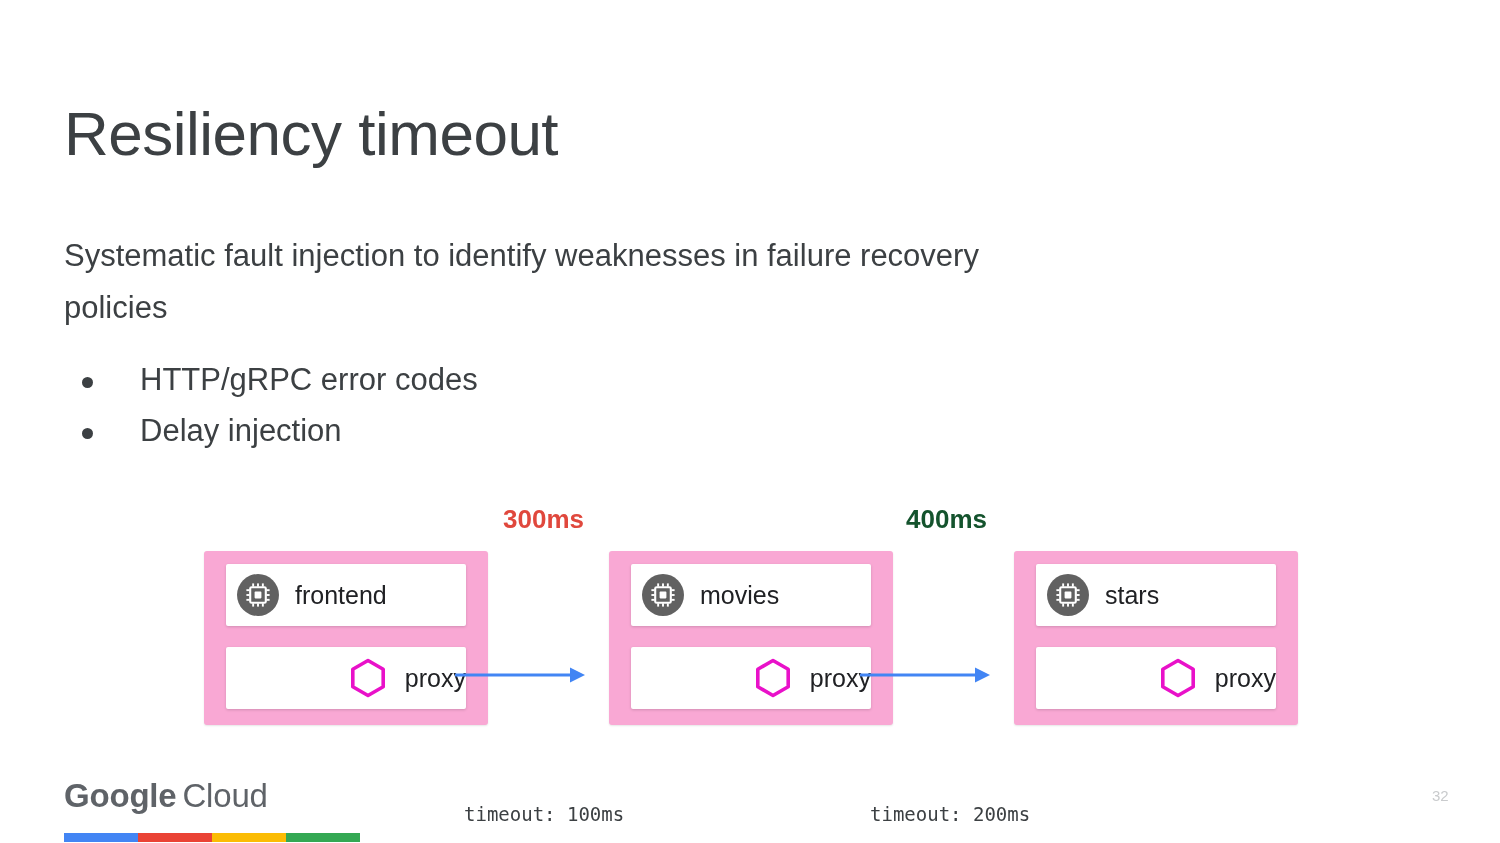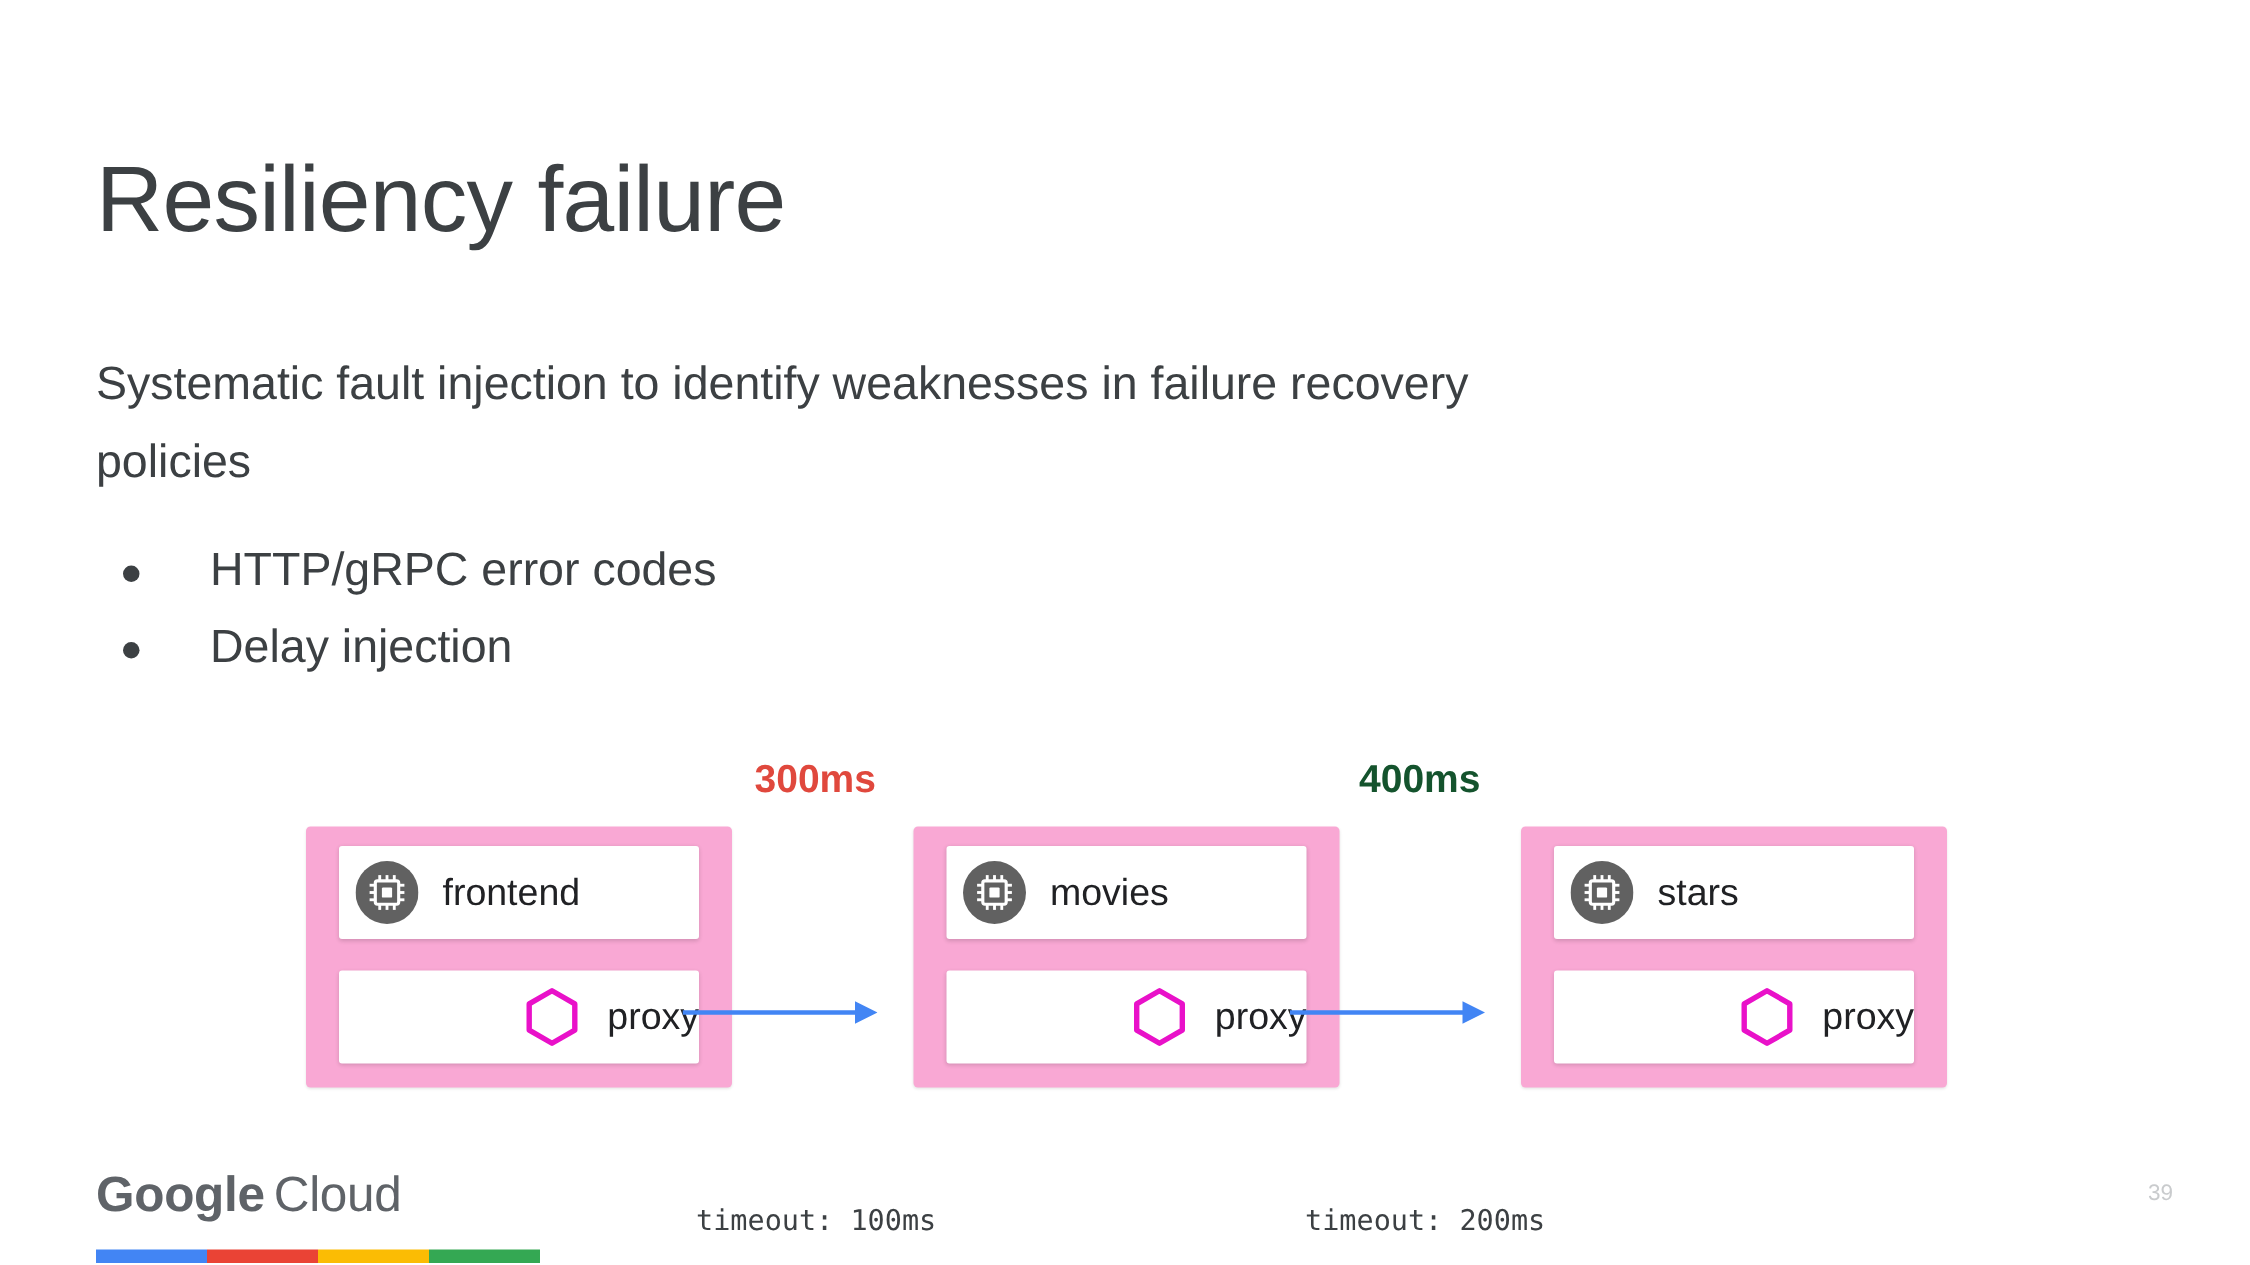--- a/index.html
+++ b/index.html
@@ -162,21 +162,21 @@
   #page-number {
     position:absolute;
     left:1432px; top:787px;
     font-size:15px;
     color:#c9cbcd;
   }
 </style>
 </head>
 <body>
 
-<h1 id="slide-title">Resiliency failure</h1>
+<h1 id="slide-title">Resiliency timeout</h1>
 
 <p id="slide-subtitle">Systematic fault injection to identify weaknesses in failure recovery policies</p>
 
 <ul id="bullet-list">
   <li>
     <span class="bullet-dot"></span>
     <span>HTTP/gRPC error codes</span>
   </li>
   <li>
     <span class="bullet-dot"></span>
@@ -322,13 +322,13 @@
   <span class="word-google">Google</span><span class="word-cloud">Cloud</span>
 </div>
 
 <div id="brand-bar">
   <span style="background: rgb(66, 133, 244);"></span>
   <span style="background: rgb(234, 67, 53);"></span>
   <span style="background: rgb(251, 188, 4);"></span>
   <span style="background: rgb(52, 168, 83);"></span>
 </div>
 
-<div id="page-number">39</div>
+<div id="page-number">32</div>
 
 </body></html>

